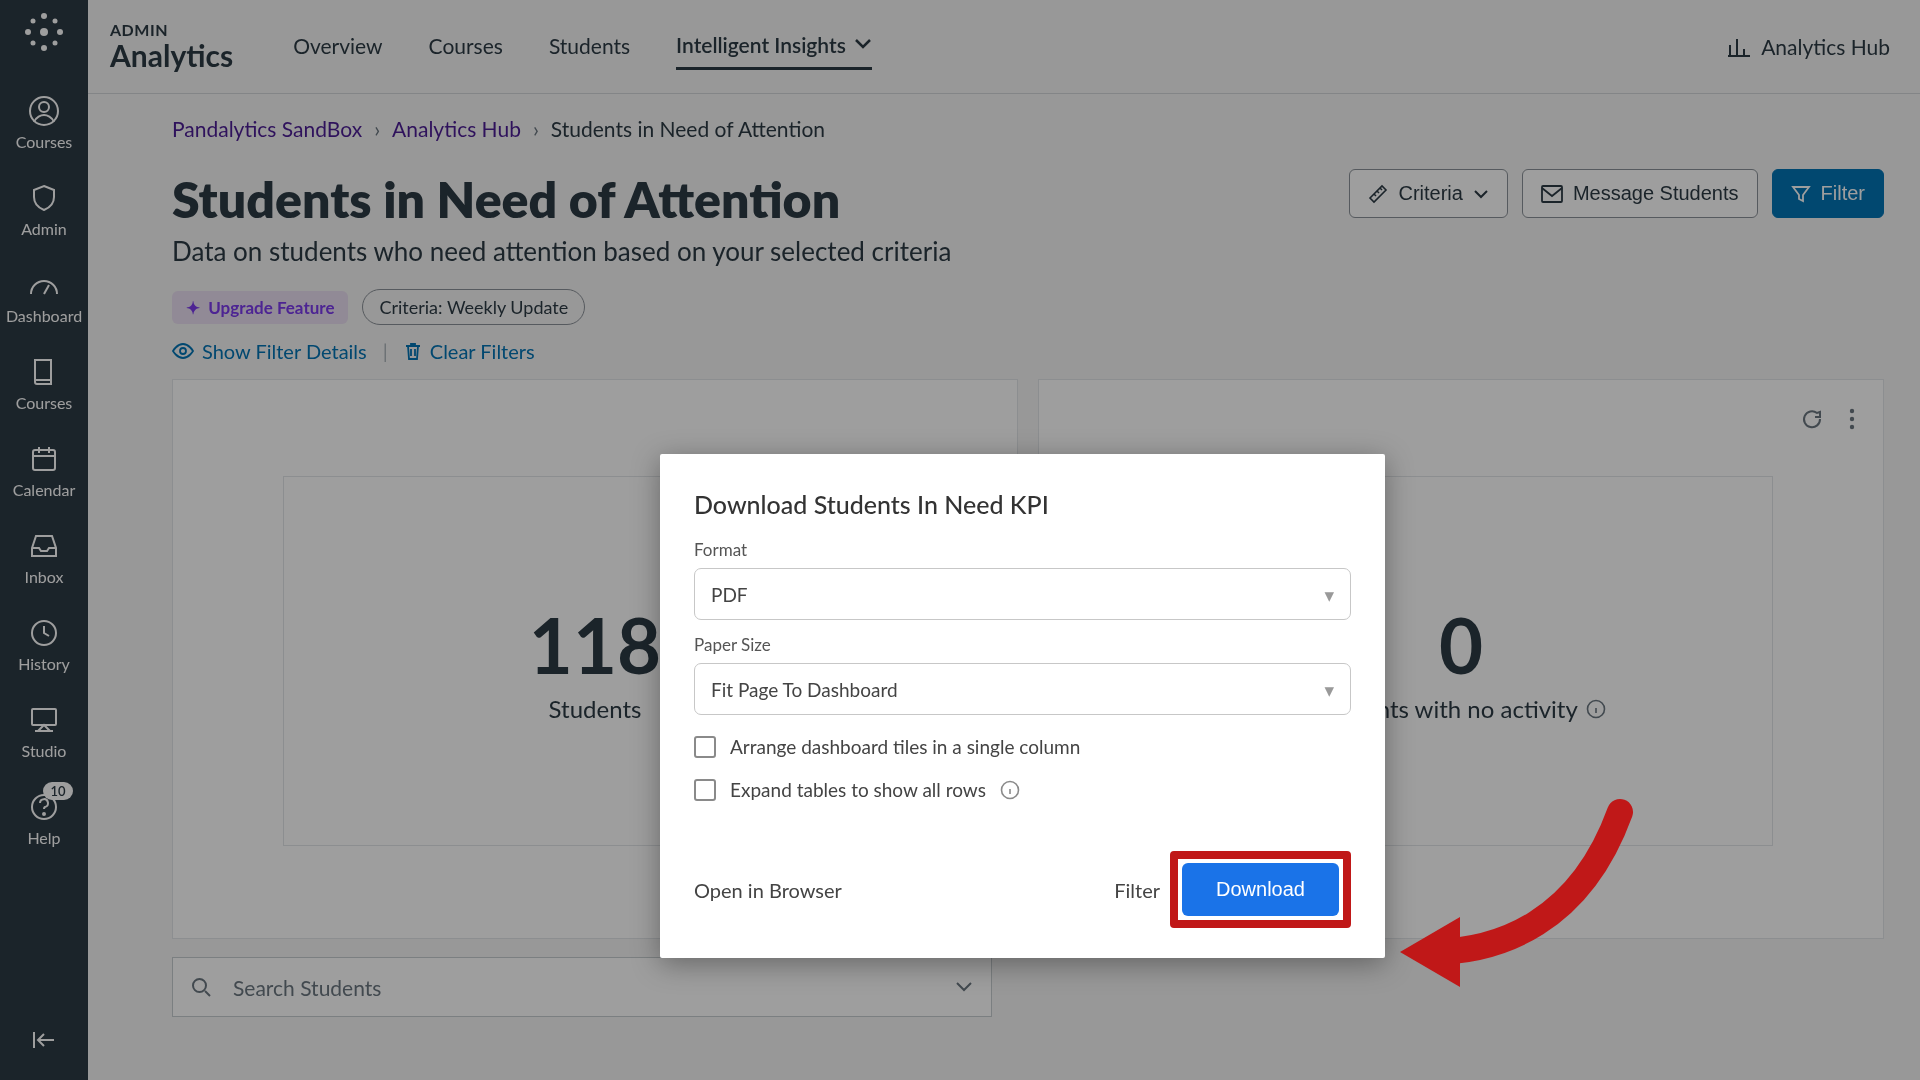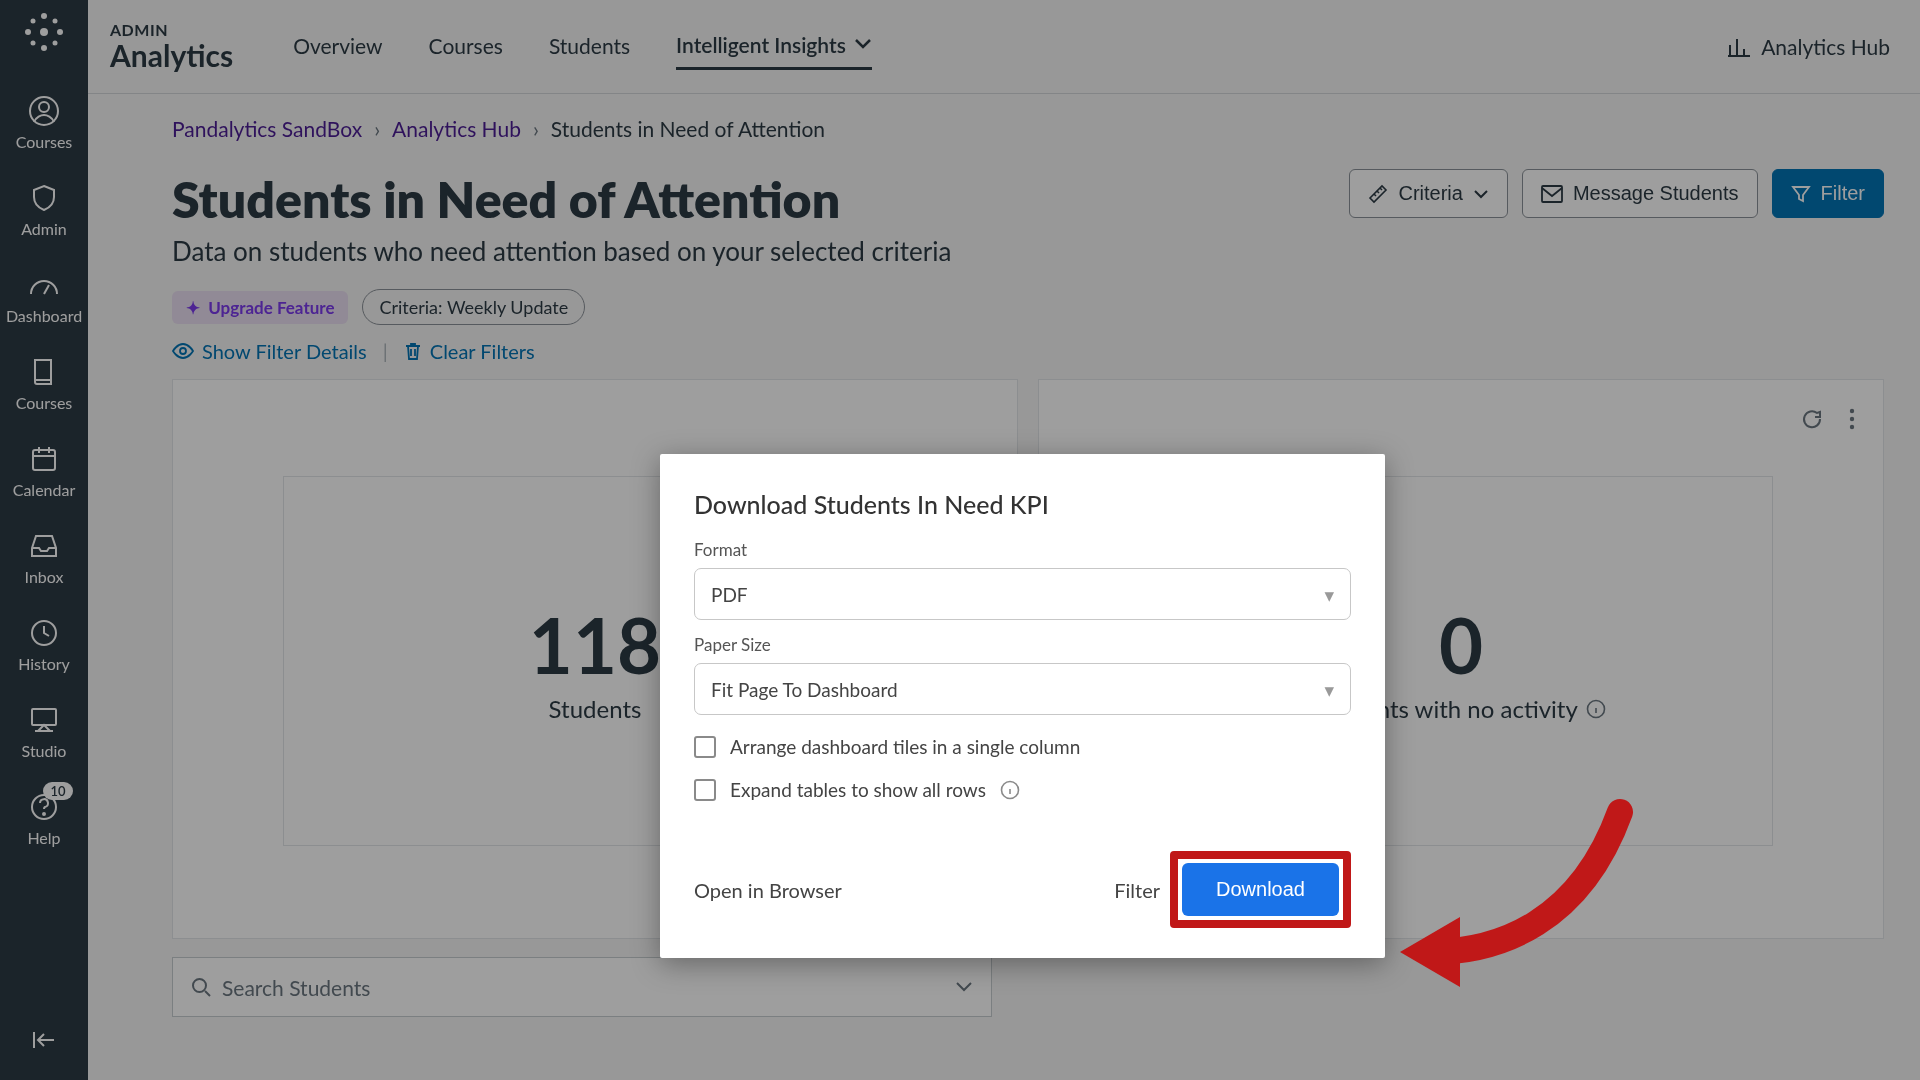--- a/index.html
+++ b/index.html
@@ -44,21 +44,21 @@
 .linkrow .divider { color: #aeb5bb; }
 .subaction { display: inline-flex; align-items: center; gap: 8px; cursor: pointer; color:#0374b5; }
 
 .dash { display: flex; gap: 20px; margin-top: 16px; padding-right: 36px; }
 .panel { flex: 1; background: #fff; border: 1px solid #e3e6e8; position: relative; height: 560px; display:flex; flex-direction:column; align-items:center; }
 .panel .toolbar { position:absolute; top:28px; right:28px; display:flex; gap:26px; color:#6b7780; }
 .card { margin-top: 96px; border: 1px solid #e3e6e8; width: 74%; height: 370px; display: flex; flex-direction: column; align-items: center; justify-content: center; }
 .card .big { font-size: 76px; font-weight: 700; color: #2d3b45; }
 .card .sub { font-size: 24px; color: #2d3b45; margin-top: 4px; display:flex; align-items:center; gap:8px;}
 
-.search { margin-top: 18px; margin-right: 36px; border: 1px solid #c7cdd1; border-radius: 0; background: #fff; height: 60px; width: 820px; display: flex; align-items: center; padding: 0 18px; color: #6b7780; font-size: 21px; gap: 11px; }
+.search { margin-top: 18px; margin-right: 36px; border: 1px solid #c7cdd1; border-radius: 0; background: #fff; height: 60px; width: 820px; display: flex; align-items: center; padding: 0 18px; color: #6b7780; font-size: 21px; gap: 22px; }
 .search .chev { margin-left: auto; }
 
 .overlay { position: absolute; inset: 0; background: rgba(0,0,0,0.38); }
 
 .modal { position: absolute; left: 660px; top: 454px; width: 725px; background: #fff; border-radius: 2px; box-shadow: 0 6px 28px rgba(0,0,0,0.35); padding: 28px 34px 30px; }
 .modal h2 { font-size: 25px; font-weight: 500; color: #333; margin-bottom: 20px; margin-top: 7px; }
 .modal .flabel { font-size: 17px; color: #555; margin-bottom: 8px; margin-top: 14px; }
 .modal .select { border: 1px solid #c7c7c7; border-radius: 7px; height: 52px; display: flex; align-items: center; padding: 0 16px; font-size: 19px; color: #444; background: #fff; }
 .modal .select .tri { margin-left: auto; color: #999; }
 .modal .chk { display: flex; align-items: center; gap: 14px; font-size: 19px; color: #444; margin-top: 20px; }

